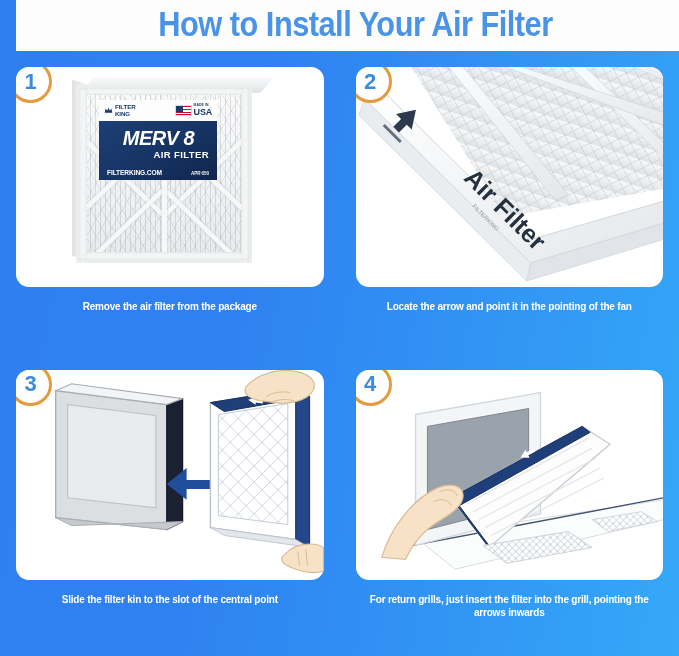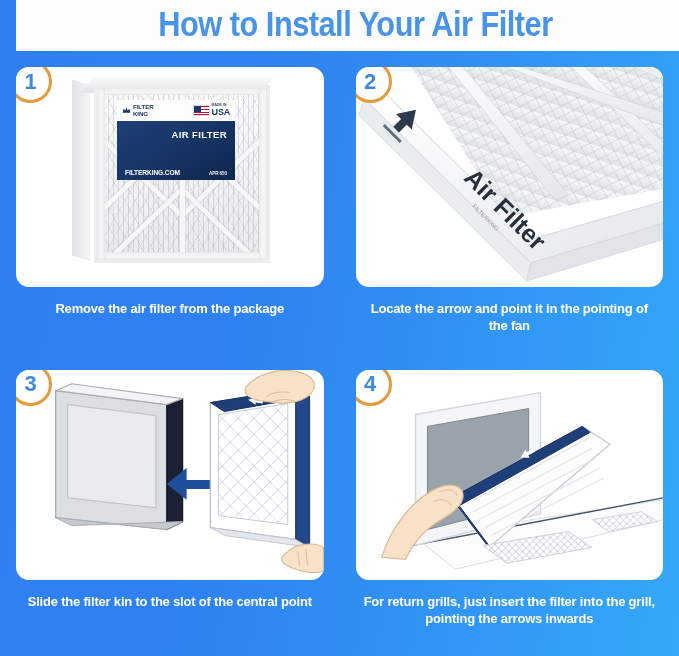--- a/index.html
+++ b/index.html
@@ -82,21 +82,21 @@
     font-weight: bold;
     display: flex;
     align-items: center;
     justify-content: center;
     z-index: 30;
   }
   .caption {
     margin-top: 13px;
     text-align: center;
     color: #ffffff;
-    font-size: 13px;
+    font-size: 10px;
     font-weight: bold;
     line-height: 1.33;
     letter-spacing: -0.2px;
     padding: 0 6px;
   }
   .art {
     position: absolute;
     inset: 0;
   }
 
@@ -117,21 +117,21 @@
   .f1-top {
     position: absolute;
     left: 8px; top: 2px;
     width: 180px; height: 16px;
     background: linear-gradient(180deg, #fafbfb, #dfe2e6);
     transform: skewX(-42deg);
     transform-origin: left bottom;
   }
   .f1-face {
     position: absolute;
-    left: 22px; top: 10px;
+    left: 4px; top: 10px;
     width: 176px; height: 178px;
     background: #404040;
     border: 3px solid #eceded;
     box-sizing: border-box;
     overflow: hidden;
   }
   .f1-media {
     position: absolute;
     inset: 6px;
     background:
@@ -322,20 +322,21 @@
                   </div>
                   <div class="usa-block">
                     <div class="usa-flag"></div>
                     <div class="usa-txt">
                       <span class="usa-made">MADE IN</span>
                       <span class="usa-big">USA</span>
                     </div>
                   </div>
                 </div>
                 <div class="f1-label-blue">
+                  <div class="merv">MERV 8</div>
                   <div class="airfilter">AIR FILTER</div>
                   <div class="f1-label-foot">
                     <span class="fk-url">FILTERKING.COM</span>
                     <span class="fk-apr">APR 650</span>
                   </div>
                 </div>
               </div>
             </div>
           </div>
         </div>

